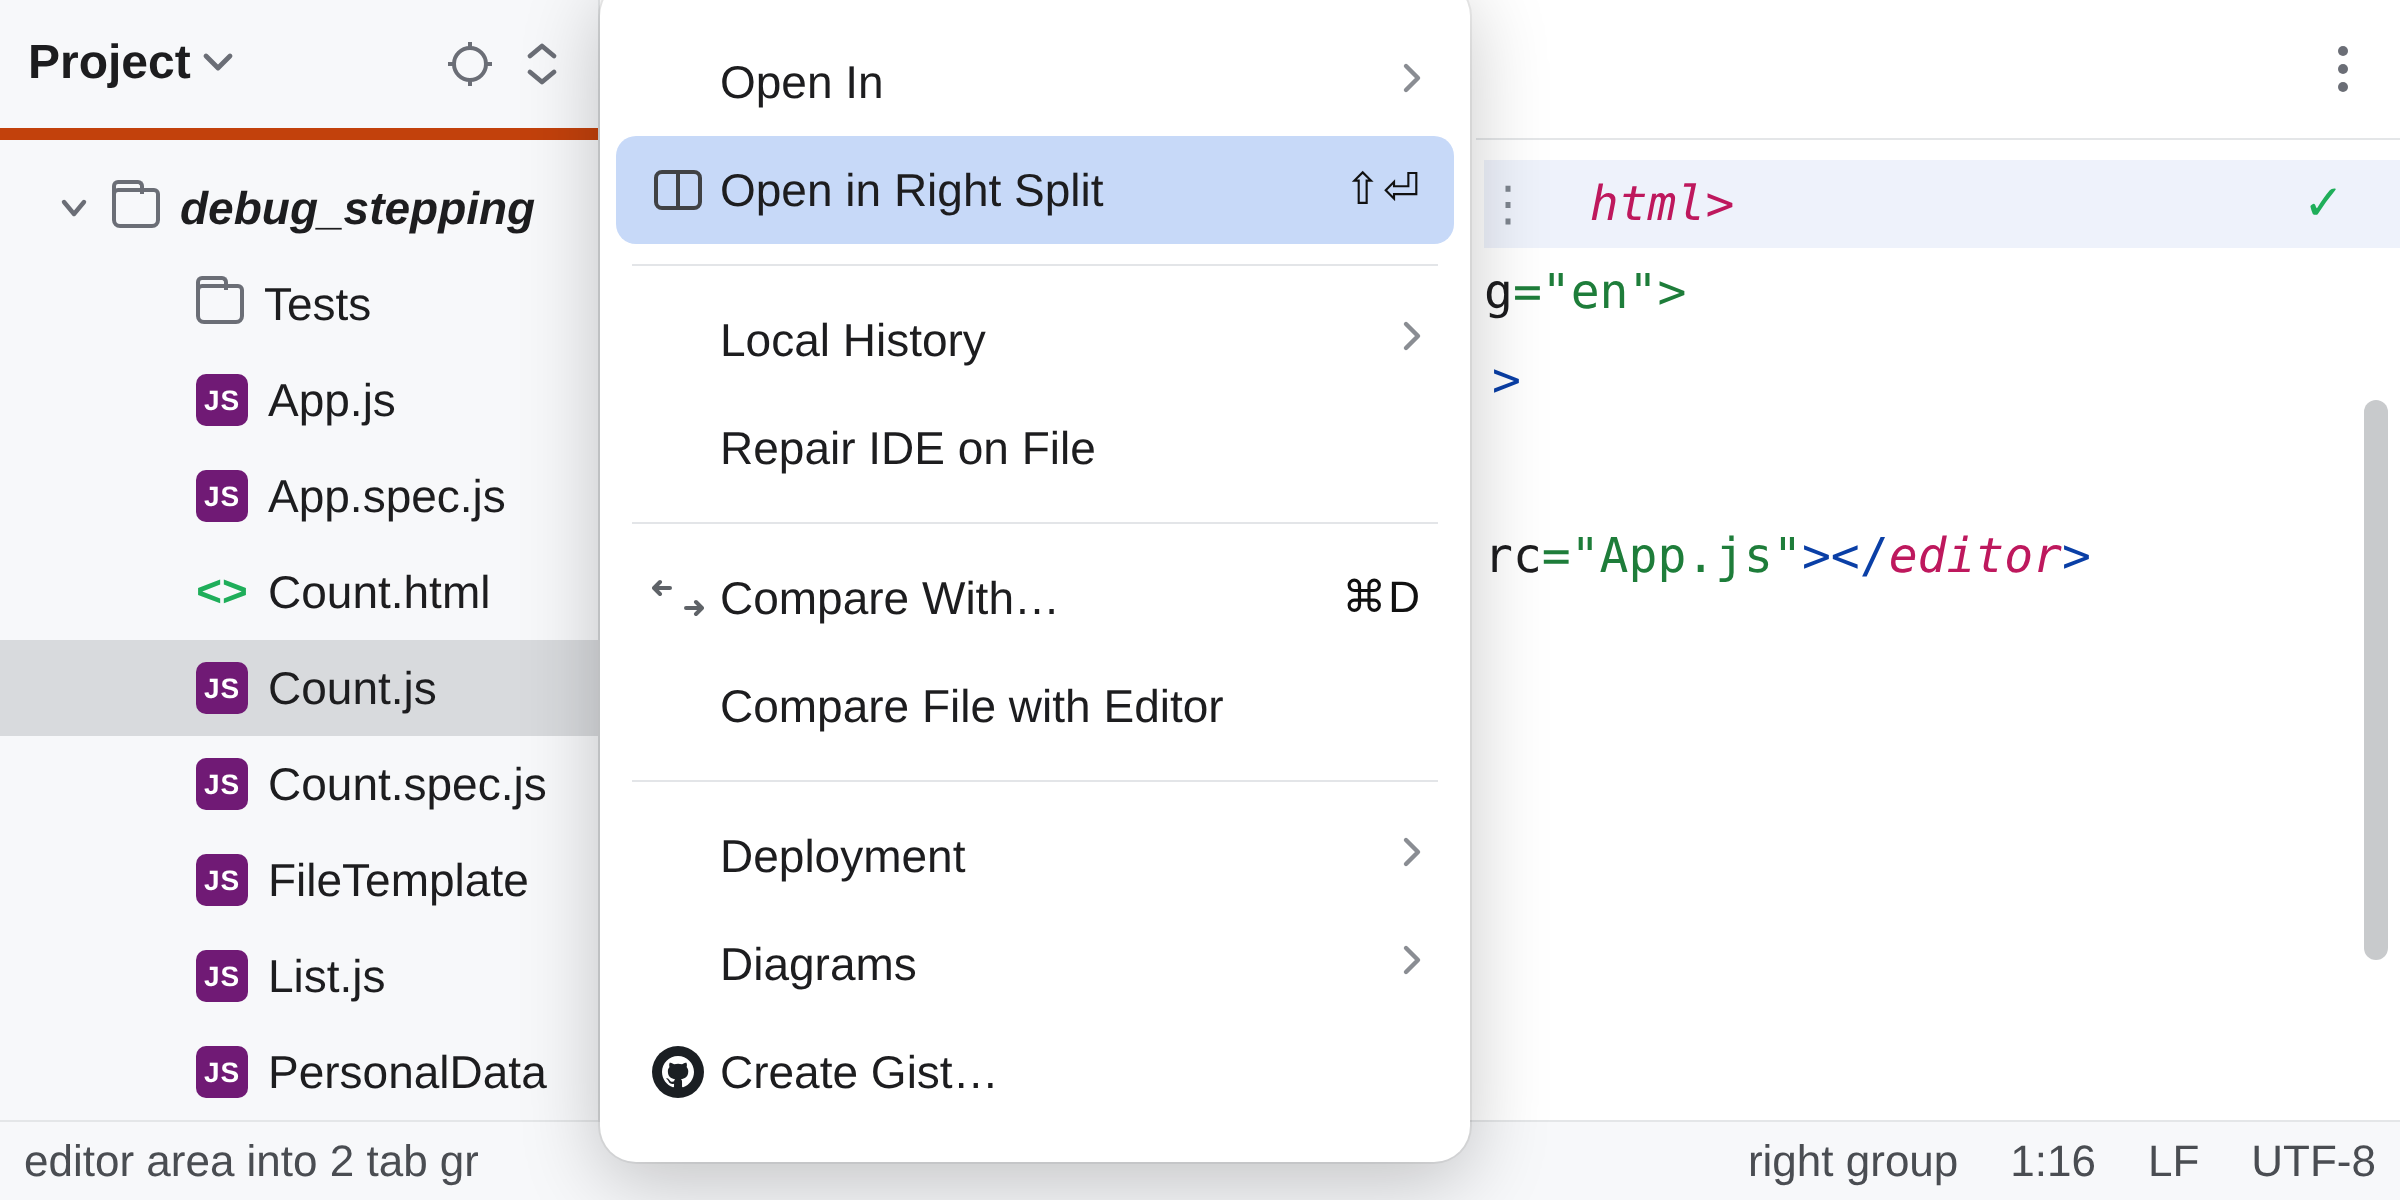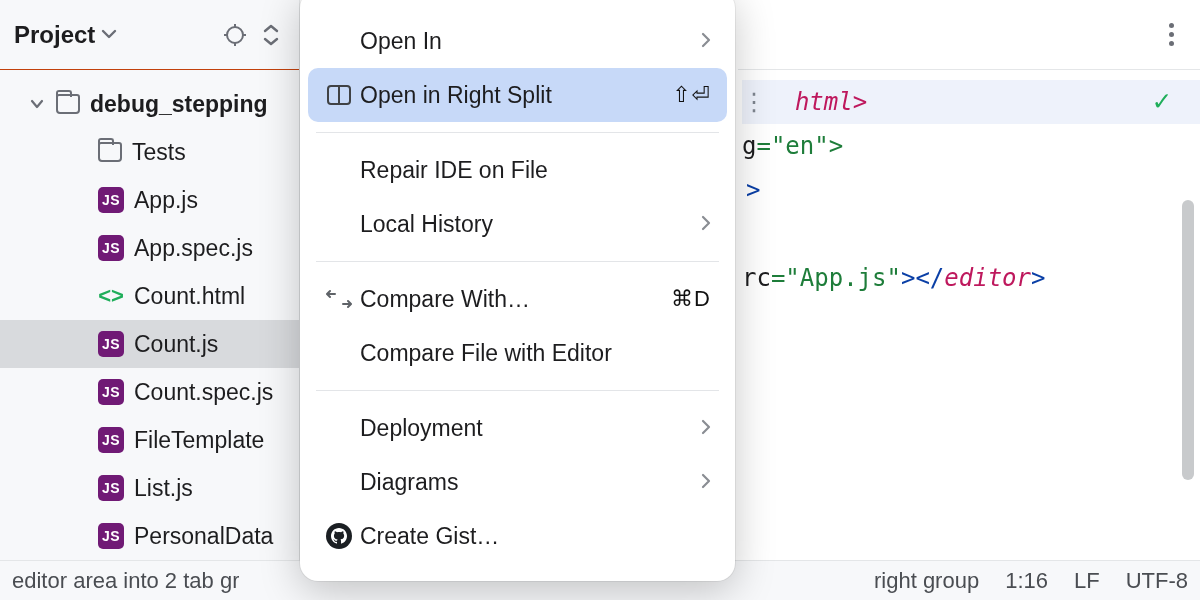--- a/index.html
+++ b/index.html
@@ -21,21 +21,21 @@
     width: 300px;
     height: 560px;
     background: #f7f8fa;
     border-right: 1px solid #e4e6e8;
   }
   .sidebar-header {
     height: 70px;
     display: flex;
     align-items: center;
     padding: 0 14px;
-    border-bottom: 1px solid #c2410c;
+    border-bottom: 6px solid #c2410c;
   }
   .sidebar-title {
     font-weight: 700;
     font-size: 24px;
     margin-right: 6px;
   }
   .chev { display:inline-block; transform: translateY(-2px); }
   .sidebar-header-spacer { flex: 1; }
   .toolbtn {
     width: 28px; height: 28px;
@@ -48,21 +48,21 @@
   .tree-row {
     display: flex;
     align-items: center;
     height: 48px;
     padding-left: 22px;
     gap: 10px;
     font-size: 23px;
     white-space: nowrap;
   }
   .tree-row.depth1 { padding-left: 98px; }
-  .tree-row.folder { font-weight: 700; padding-left: 28px; }
+  .tree-row.folder { font-weight: 700; padding-left: 28px; font-style: italic; }
   .tree-row.selected {
     background: #d8dadd;
   }
   .folder-caret {
     font-size: 18px;
     color:#6b6e76;
     width: 18px;
     display:inline-flex; justify-content:center;
   }
   .folder-icon {
@@ -325,30 +325,30 @@
         <span class="split-icon"></span>
       </span>
     <span class="menu-label">Open in Right Split</span>
     <span class="menu-shortcut">⇧⏎</span>
   </div>
 
   <div class="menu-sep"></div>
 
   <div class="menu-item">
     <span class="menu-icon"></span>
-    <span class="menu-label">Repair IDE on File</span>
-  </div>
-  <div class="menu-item">
-    <span class="menu-icon"></span>
     <span class="menu-label">Local History</span>
     <span class="menu-sub">
       <svg width="10" height="16" viewBox="0 0 10 16">
           <path d="M2 2 L8 8 L2 14" fill="none" stroke="#8a8d93" stroke-width="2.2" stroke-linecap="round" stroke-linejoin="round"></path>
         </svg>
     </span>
+  </div>
+  <div class="menu-item">
+    <span class="menu-icon"></span>
+    <span class="menu-label">Repair IDE on File</span>
   </div>
 
   <div class="menu-sep"></div>
 
   <div class="menu-item">
     <span class="menu-icon compare-icon">
       <svg viewBox="0 0 26 22">
           <path d="M9 6 L2 6 M4 3 L1 6 L4 9" fill="none" stroke="#5f6368" stroke-width="2" stroke-linecap="round" stroke-linejoin="round"></path>
           <path d="M17 16 L24 16 M22 13 L25 16 L22 19" fill="none" stroke="#5f6368" stroke-width="2" stroke-linecap="round" stroke-linejoin="round"></path>
         </svg>

